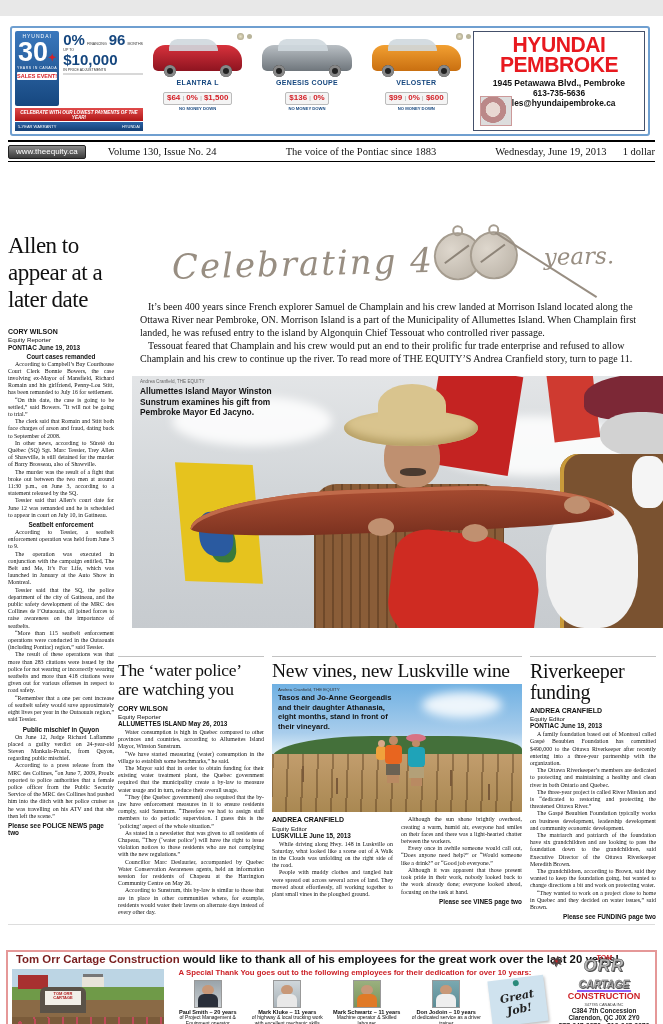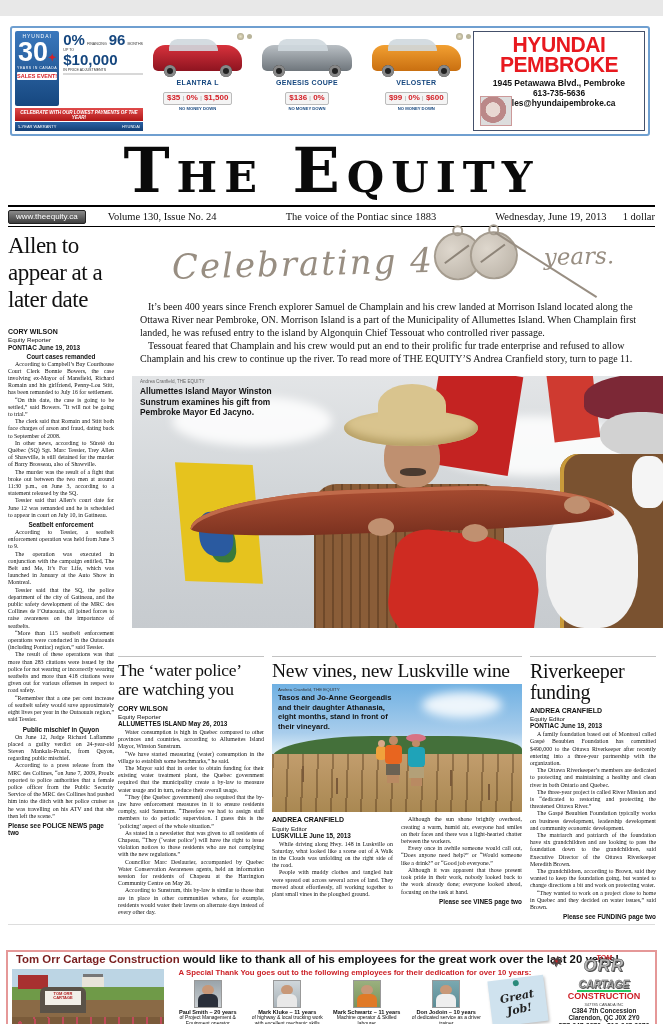--- a/index.html
+++ b/index.html
@@ -188,21 +188,21 @@
           box-shadow:1px 2px 3px rgba(0,0,0,.25);text-align:center;}
   .pin{position:absolute;left:25px;top:2px;width:6px;height:6px;border-radius:50%;background:#2a8a7a;}
   .sticky .txt{margin-top:12px;font-family:"DejaVu Serif",serif;font-style:italic;font-weight:bold;font-size:11px;
                transform:rotate(-4deg);color:#222;}
   .corp{position:absolute;left:544px;top:2px;width:104px;text-align:center;}
   .ctom{color:#cc2127;font-style:italic;font-weight:bold;font-size:7px;margin-bottom:-3px;}
   .corr{font-weight:900;font-style:italic;font-size:17px;color:#b8b8b8;letter-spacing:1px;
         text-shadow:1px 1px 0 #555;-webkit-text-stroke:.4px #444;line-height:.95;position:relative;}
   .mapleleaf{position:absolute;left:-2px;top:-2px;color:#cc2127;font-size:13px;}
   .ccart{font-weight:900;font-style:italic;font-size:10.5px;color:#b8b8b8;text-shadow:1px 1px 0 #555;
-         -webkit-text-stroke:.3px #444;line-height:.95;border-bottom:2px solid #22c55e;display:inline-block;padding:0 2px;}
+         -webkit-text-stroke:.3px #444;line-height:.95;border-bottom:2px solid #8b5cf6;display:inline-block;padding:0 2px;}
   .ccon{color:#cc2127;font-weight:bold;font-size:9px;line-height:1.05;}
   .cinc{font-size:4px;color:#444;}
   .caddr{font-weight:bold;font-size:6.4px;line-height:1.2;color:#222;}
   .cphone{font-weight:bold;font-size:6.8px;}
   .cweb{font-weight:bold;font-size:6.8px;}
 </style>
 </head>
 <body>
 
 <div class="page">
@@ -238,21 +238,21 @@
 
     <div class="carszone">
       <div class="carcard">
         <span class="badgeicon"></span>
         <div class="carbody" style="background:linear-gradient(#d8323c,#8e1420);">
           <div class="glass"></div>
           <div class="wheel l"></div>
           <div class="wheel r"></div>
         </div>
         <div class="carname">ELANTRA L</div>
-        <div class="chip"><span>$35</span> <span class="sep">|</span> <span>0%</span> <span class="sep">|</span> <span>$1,500</span></div>
+        <div class="chip"><span>$64</span> <span class="sep">|</span> <span>0%</span> <span class="sep">|</span> <span>$1,500</span></div>
         <div class="nomoney">NO MONEY DOWN</div>
       </div>
       <div class="carcard">
         <div class="carbody" style="background:linear-gradient(#b9bfc4,#6f767c);">
           <div class="glass"></div>
           <div class="wheel l"></div>
           <div class="wheel r"></div>
         </div>
         <div class="carname">GENESIS COUPE</div>
         <div class="chip"><span>$136</span> <span class="sep">|</span> <span>0%</span></div>
@@ -274,21 +274,20 @@
     <div class="dealer">
       <div class="dname"><span>HYUNDAI</span><br><span>PEMBROKE</span></div>
       <div class="daddr">1945 Petawawa Blvd., Pembroke</div>
       <div class="dphone">613-735-5636</div>
       <div class="demail">sales@hyundaipembroke.ca</div>
       <div class="fanimg"></div>
     </div>
   </div>
 
   <div class="masthead">
-    <div class="mtitle">The Equity</div>
     <div class="minfo">
       <span class="webbadge">www.theequity.ca</span>
       <span class="mvol">Volume 130, Issue No. 24</span>
       <span class="mtag">The voice of the Pontiac since 1883</span>
       <span class="mdate">Wednesday, June 19, 2013</span>
       <span>1 dollar</span>
     </div>
   </div>
 
   <div class="col-allen">

